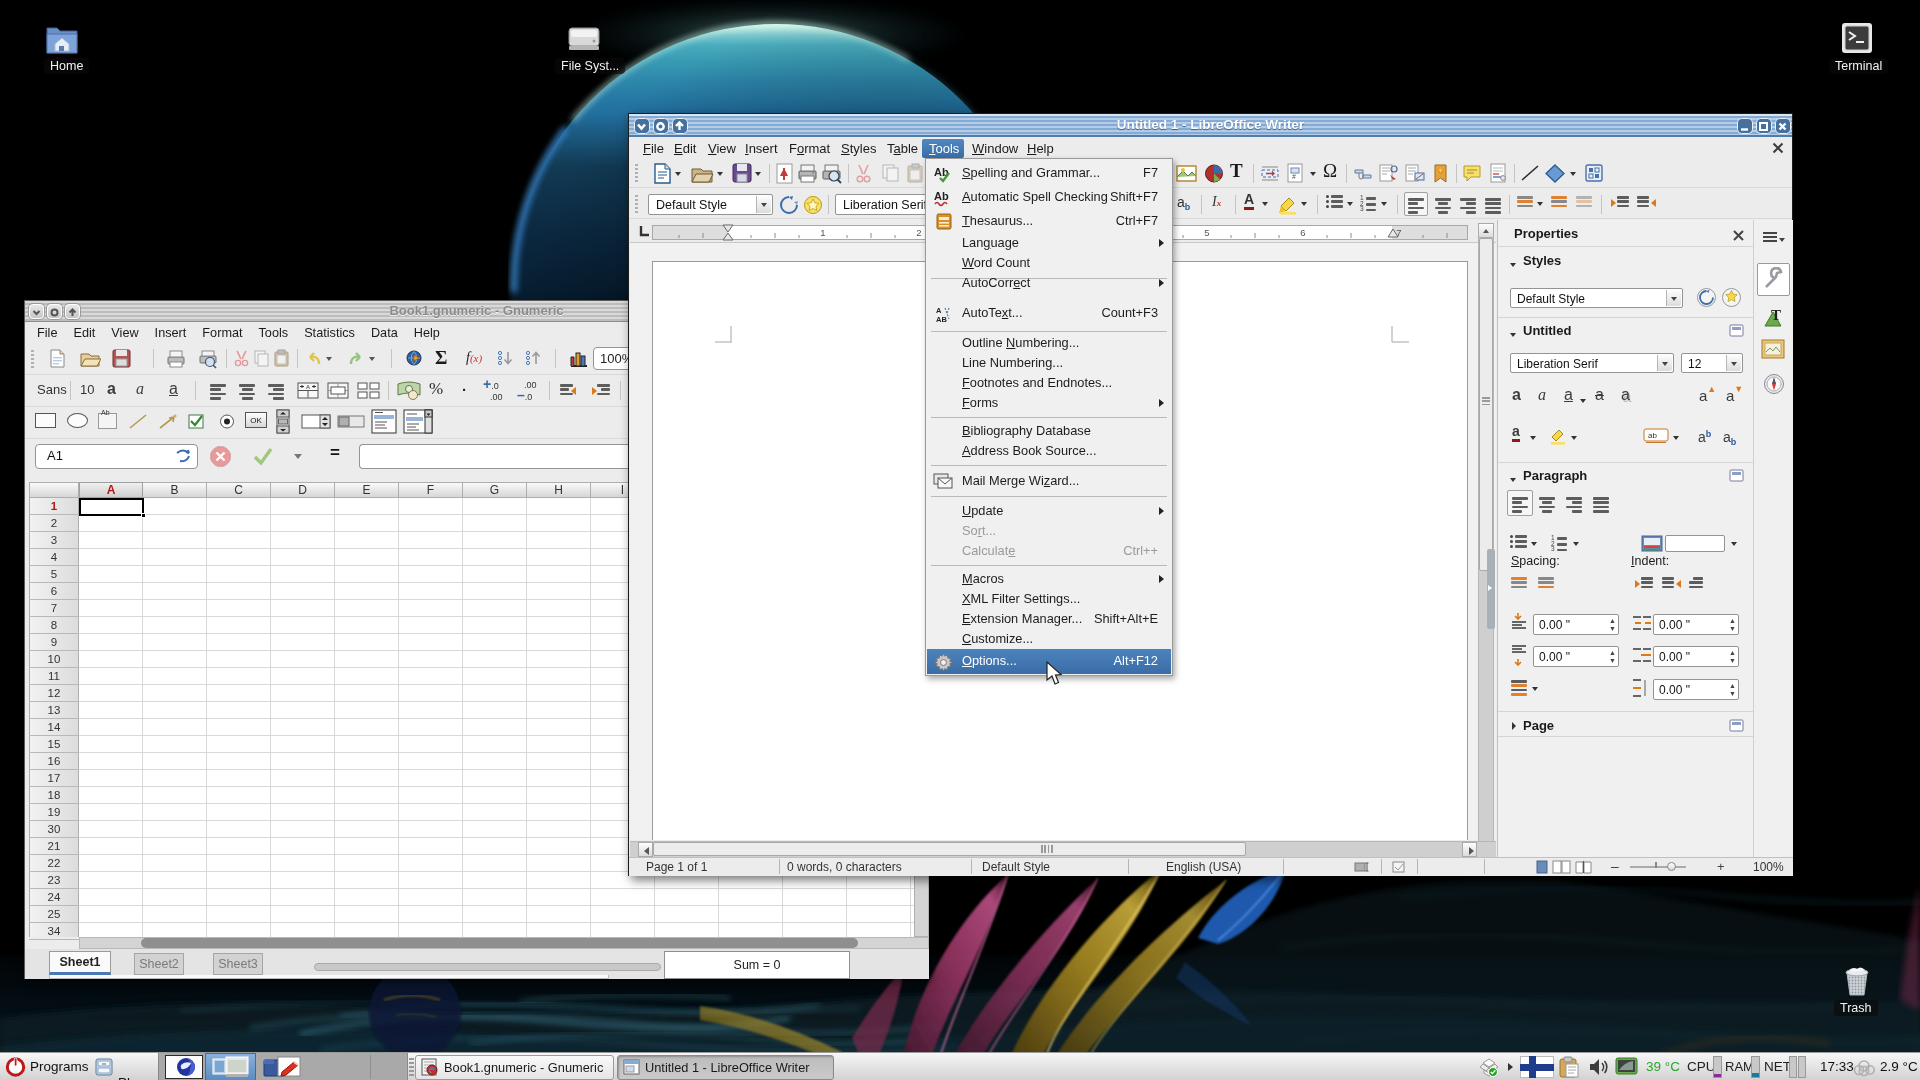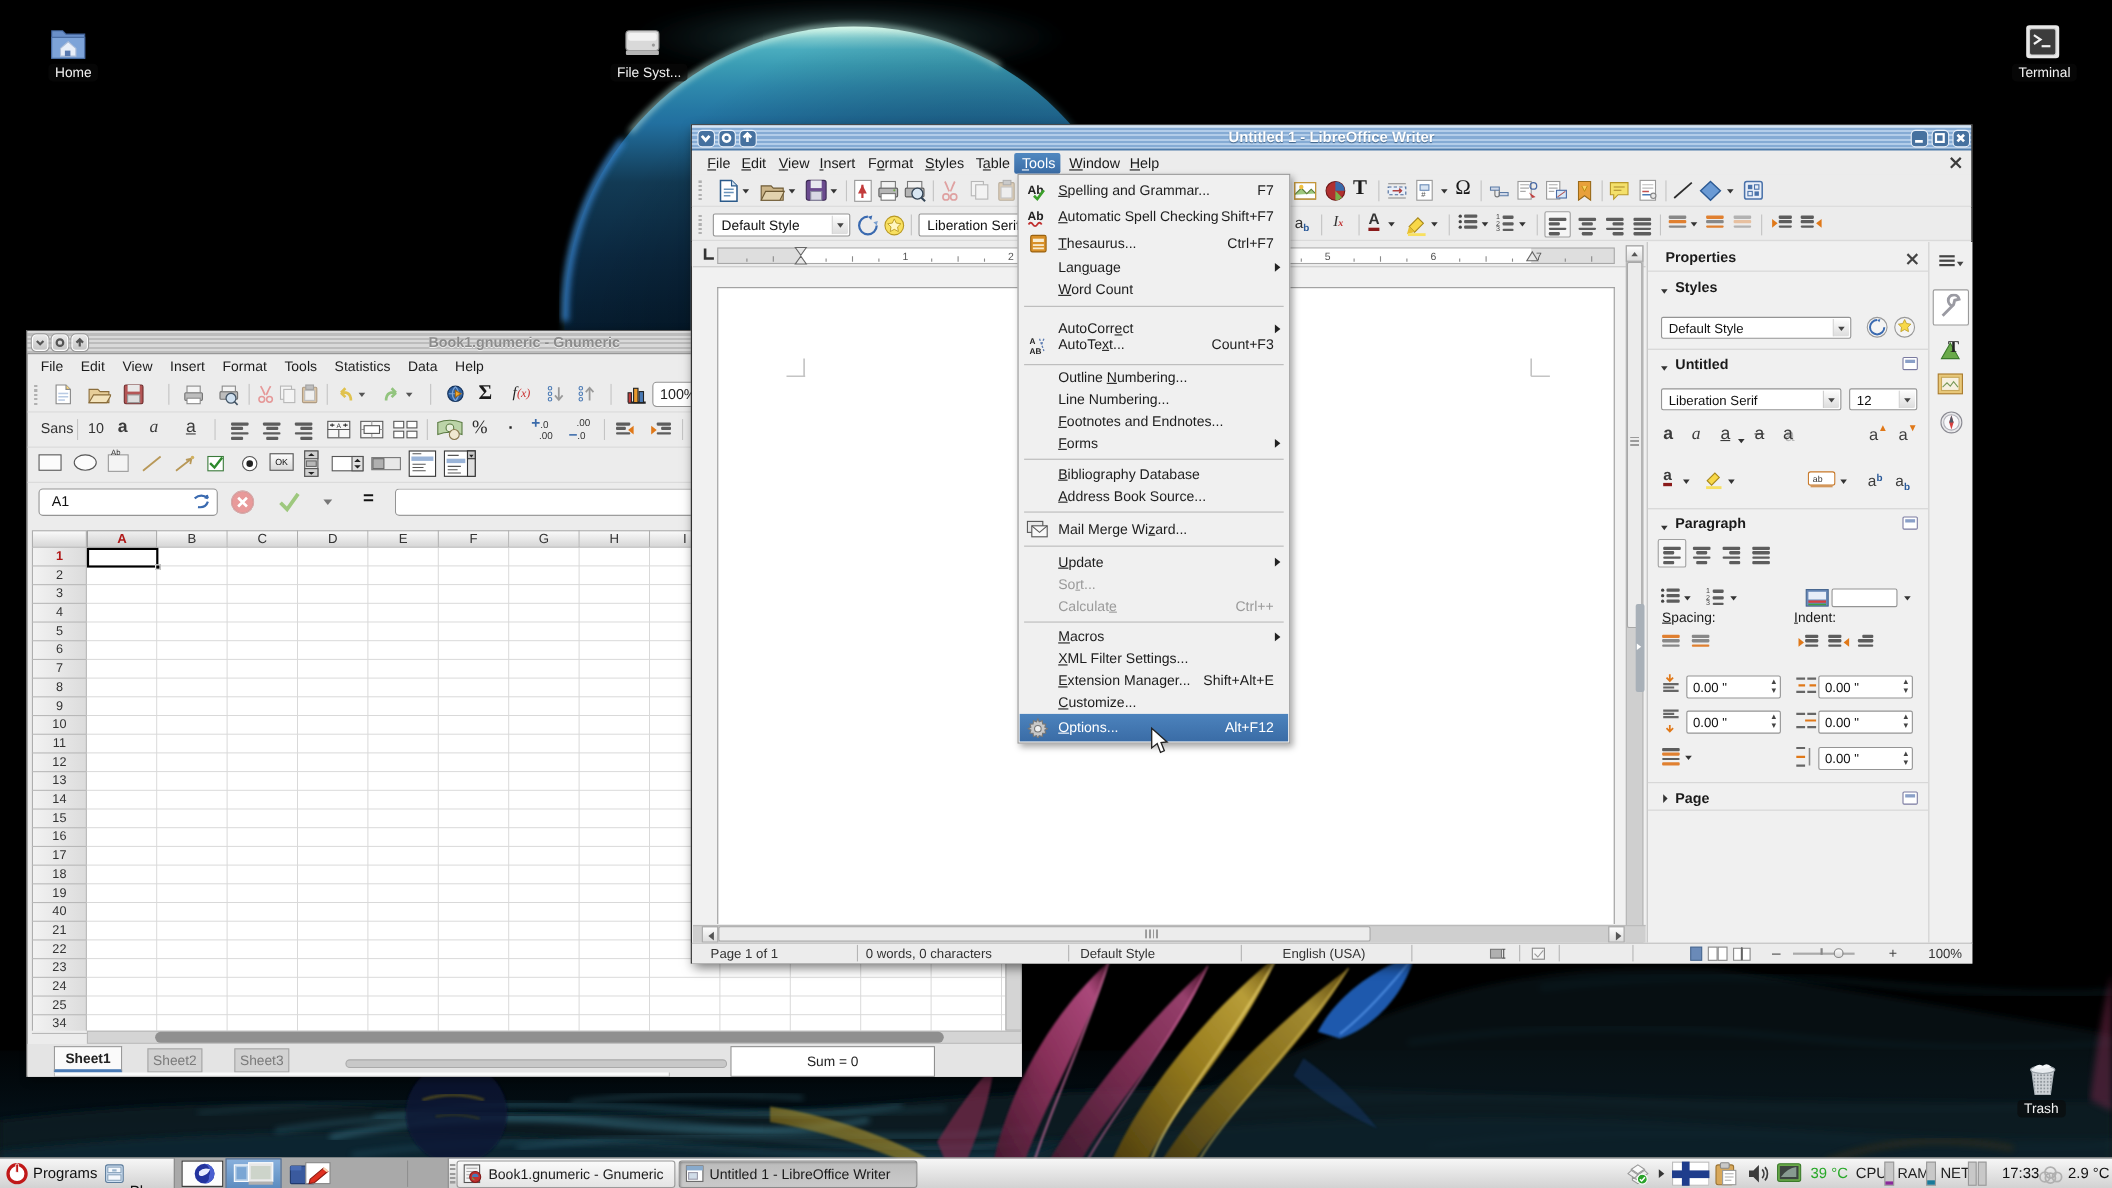--- a/index.html
+++ b/index.html
@@ -416,21 +416,21 @@
  <div class="a" style="left:4px;top:350px;width:50px;height:17px;border-bottom:1px solid #b8b8b8;font-size:11.5px;color:#333;text-align:center;line-height:16px">10</div>
  <div class="a" style="left:4px;top:367px;width:50px;height:17px;border-bottom:1px solid #b8b8b8;font-size:11.5px;color:#333;text-align:center;line-height:16px">11</div>
  <div class="a" style="left:4px;top:384px;width:50px;height:17px;border-bottom:1px solid #b8b8b8;font-size:11.5px;color:#333;text-align:center;line-height:16px">12</div>
  <div class="a" style="left:4px;top:401px;width:50px;height:17px;border-bottom:1px solid #b8b8b8;font-size:11.5px;color:#333;text-align:center;line-height:16px">13</div>
  <div class="a" style="left:4px;top:418px;width:50px;height:17px;border-bottom:1px solid #b8b8b8;font-size:11.5px;color:#333;text-align:center;line-height:16px">14</div>
  <div class="a" style="left:4px;top:435px;width:50px;height:17px;border-bottom:1px solid #b8b8b8;font-size:11.5px;color:#333;text-align:center;line-height:16px">15</div>
  <div class="a" style="left:4px;top:452px;width:50px;height:17px;border-bottom:1px solid #b8b8b8;font-size:11.5px;color:#333;text-align:center;line-height:16px">16</div>
  <div class="a" style="left:4px;top:469px;width:50px;height:17px;border-bottom:1px solid #b8b8b8;font-size:11.5px;color:#333;text-align:center;line-height:16px">17</div>
  <div class="a" style="left:4px;top:486px;width:50px;height:17px;border-bottom:1px solid #b8b8b8;font-size:11.5px;color:#333;text-align:center;line-height:16px">18</div>
  <div class="a" style="left:4px;top:503px;width:50px;height:17px;border-bottom:1px solid #b8b8b8;font-size:11.5px;color:#333;text-align:center;line-height:16px">19</div>
- <div class="a" style="left:4px;top:520px;width:50px;height:17px;border-bottom:1px solid #b8b8b8;font-size:11.5px;color:#333;text-align:center;line-height:16px">40</div>
+ <div class="a" style="left:4px;top:520px;width:50px;height:17px;border-bottom:1px solid #b8b8b8;font-size:11.5px;color:#333;text-align:center;line-height:16px">30</div>
  <div class="a" style="left:4px;top:537px;width:50px;height:17px;border-bottom:1px solid #b8b8b8;font-size:11.5px;color:#333;text-align:center;line-height:16px">21</div>
  <div class="a" style="left:4px;top:554px;width:50px;height:17px;border-bottom:1px solid #b8b8b8;font-size:11.5px;color:#333;text-align:center;line-height:16px">22</div>
  <div class="a" style="left:4px;top:571px;width:50px;height:17px;border-bottom:1px solid #b8b8b8;font-size:11.5px;color:#333;text-align:center;line-height:16px">23</div>
  <div class="a" style="left:4px;top:588px;width:50px;height:17px;border-bottom:1px solid #b8b8b8;font-size:11.5px;color:#333;text-align:center;line-height:16px">24</div>
  <div class="a" style="left:4px;top:605px;width:50px;height:17px;border-bottom:1px solid #b8b8b8;font-size:11.5px;color:#333;text-align:center;line-height:16px">25</div>
  <div class="a" style="left:4px;top:622px;width:50px;height:17px;border-bottom:1px solid #b8b8b8;font-size:11.5px;color:#333;text-align:center;line-height:16px">34</div>
 
  <div class="a" style="left:54px;top:197px;width:835px;height:439px;background-color:#fff;background-image:linear-gradient(to right,#d9d9d9 1px,transparent 1px),linear-gradient(to bottom,#d9d9d9 1px,transparent 1px);background-size:64px 17px;background-position:-1px -1px"></div>
  <div class="a" style="left:54px;top:197px;width:65px;height:18px;border:2px solid #000;background:#fff"></div>
  <div class="a" style="left:116px;top:212px;width:5px;height:5px;background:#000;border:1px solid #fff"></div>
@@ -1074,21 +1074,21 @@
       <rect x="4" y="13" width="10" height="1.6" fill="#f8ecd0"></rect>
     </svg>
  <div class="mi" style="top:74px">
       <div class="mtx">Lan<u>g</u>uage</div>
       <div class="ddr" style="right:8px;top:6px"></div>
     </div>
  <div class="mi" style="top:94px">
       <div class="mtx"><u>W</u>ord Count</div>
     </div>
  <div class="msep" style="top:119px"></div>
- <div class="mi" style="top:130px">
+ <div class="mi" style="top:114px">
       <div class="mtx">AutoCorr<u>e</u>ct</div>
       <div class="ddr" style="right:8px;top:6px"></div>
     </div>
  <div class="mi" style="top:144px">
       <div class="mtx">AutoTe<u>x</u>t...</div>
       <div class="msc">Count+F3</div>
     </div>
  <svg class="a" style="left:9px;top:146px" width="18" height="18">
       <text x="1" y="8" font-size="7.5" font-weight="bold" fill="#222">A</text>
       <text x="1" y="17" font-size="7.5" font-weight="bold" fill="#222">AB</text>

